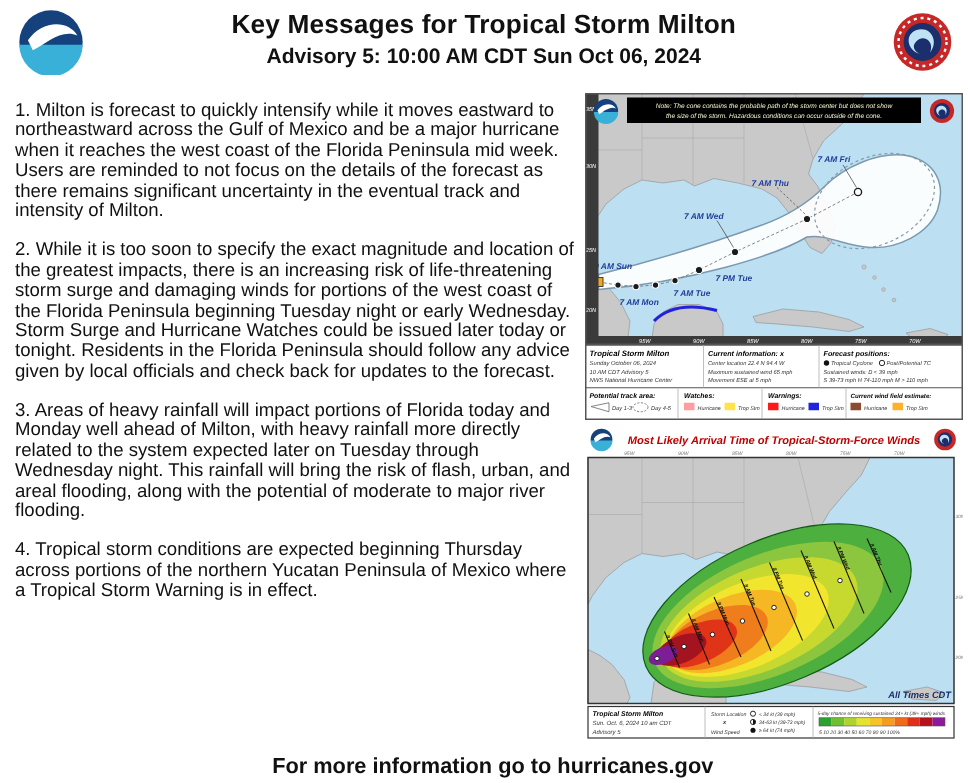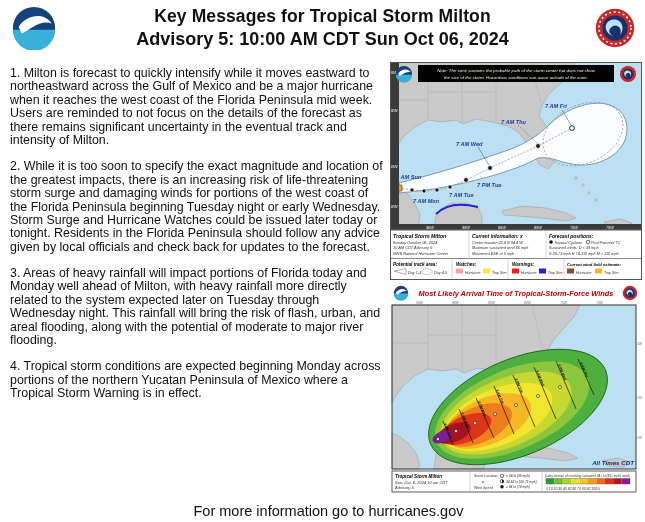--- a/index.html
+++ b/index.html
@@ -4,36 +4,36 @@
 <style>
   html,body { margin:0; padding:0; background:#ffffff; }
   .page {
     position:relative; width:645px; height:522px; overflow:hidden;
     background:#ffffff; font-family:"Liberation Sans", sans-serif; color:#111;
   }
   
   .hdr { position:absolute; top:0; left:0; width:645px; height:60px; }
   .hdr-titles { position:absolute; left:0; right:0; top:6px; text-align:center; }
   .hdr-title { font-size:17.5px; font-weight:bold; margin:0; letter-spacing:.1px; }
-  .hdr-sub   { font-size:18px;  font-weight:bold; margin:2px 0 0 0; }
+  .hdr-sub   { font-size:14px;  font-weight:bold; margin:2px 0 0 0; }
   .logo { position:absolute; width:44px; height:44px; }
   .logo svg { width:100%; height:100%; }
   .logo-noaa { left:12px; top:6px; }
   .logo-nhc  { right:10px; top:8px; width:40px; height:40px; }
   
   .messages { position:absolute; left:10px; top:67px; width:377px;
               font-size:12.4px; line-height:1.08; }
   .messages p { margin:0 0 13px 0; }
   
   .maps { position:absolute; left:390px; top:62px; width:252px;font-style:italic; }
   .maps svg { display:block; }
   .cone-svg { margin-bottom:3px; }
   
   .ftr { position:absolute; left:12px; right:0; bottom:3px; text-align:center;
-         font-size:14.5px; font-weight:normal; }
+         font-size:14.5px; font-weight:bold; }
   .t-map { font-family:"Liberation Sans",sans-serif; }
 </style>
 </head>
 <body>
 
 <div class="page">
 
   <div class="hdr">
     <div class="logo logo-noaa">
       <svg viewBox="-10 -10 20 20">
@@ -53,21 +53,21 @@
         <circle r="8" fill="none" stroke="#ffffff" stroke-width="0.8" stroke-dasharray="1 1.3"></circle>
         <path d="M -2,-4 C 3,-5.5 5.5,0 2.5,3.5 C 4,0 1,-2 -1,-1 C -4,0.8 -3,3 -0.8,4 C -5,3 -6.2,-2.5 -2,-4 Z" fill="#bfe3f5"></path>
       </svg>
     </div>
   </div>
 
   <div class="messages">
     <p>1. Milton is forecast to quickly intensify while it moves eastward to northeastward across the Gulf of Mexico and be a major hurricane when it reaches the west coast of the Florida Peninsula mid week. Users are reminded to not focus on the details of the forecast as there remains significant uncertainty in the eventual track and intensity of Milton.</p>
     <p>2. While it is too soon to specify the exact magnitude and location of the greatest impacts, there is an increasing risk of life-threatening storm surge and damaging winds for portions of the west coast of the Florida Peninsula beginning Tuesday night or early Wednesday.  Storm Surge and Hurricane Watches could be issued later today or tonight. Residents in the Florida Peninsula should follow any advice given by local officials and check back for updates to the forecast.</p>
     <p>3.  Areas of heavy rainfall will impact portions of Florida today and Monday well ahead of Milton, with heavy rainfall more directly related to the system expected later on Tuesday through Wednesday night. This rainfall will bring the risk of flash, urban, and areal flooding, along with the potential of moderate to major river flooding.</p>
-    <p>4. Tropical storm conditions are expected beginning Monday across portions of the northern Yucatan Peninsula of Mexico where a Tropical Storm Warning is in effect.</p>
+    <p>4. Tropical storm conditions are expected beginning Thursday across portions of the northern Yucatan Peninsula of Mexico where a Tropical Storm Warning is in effect.</p>
   </div>
 
   <div class="maps">
 
     <svg class="cone-svg t-map" width="252" height="218" viewBox="0 0 252 218">
 
       <rect x="0" y="0" width="252" height="168" fill="#bcdff2"></rect>
 
       <path d="M0,0 H186 L181,10 L171,21 L159,32 L152,44 L149,54 L155,62 L161,74 L167,88 L164,100 L158,107 L150,103 L143,92 L136,80 L128,70 L118,64 L102,60 L86,57 L73,62 L66,58 L52,60 L38,58 L26,64 L14,74 L6,86 L0,94 Z" fill="#c9c9c9" stroke="#999" stroke-width="0.5"></path>
 

